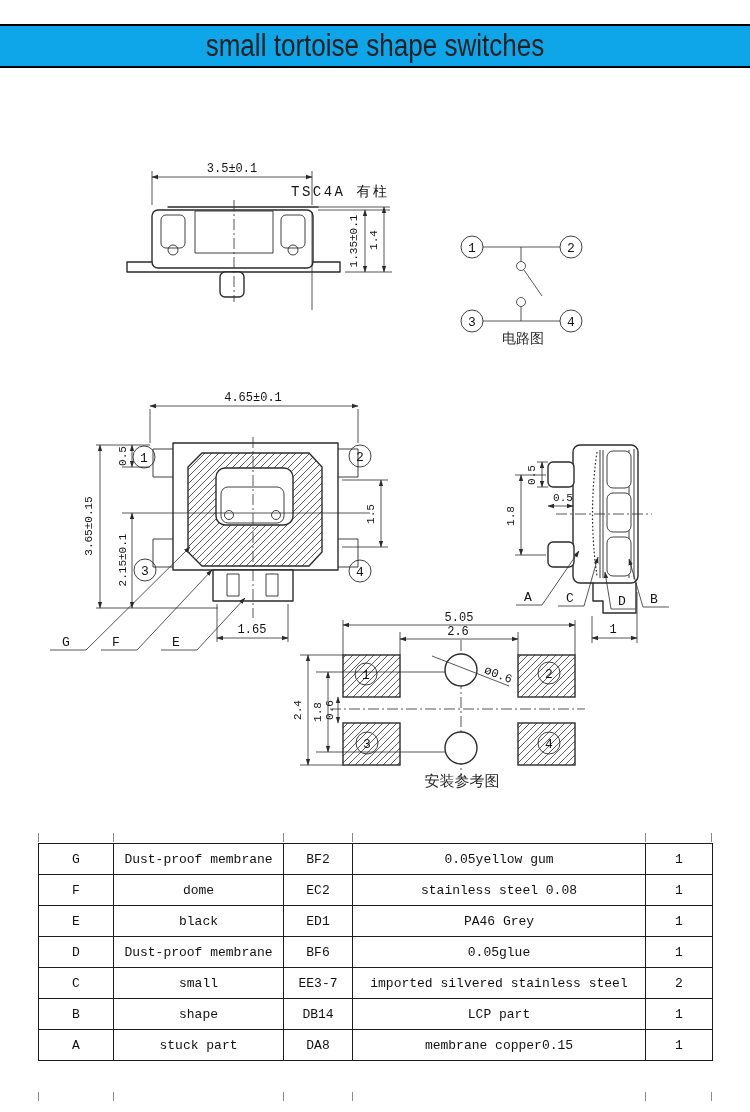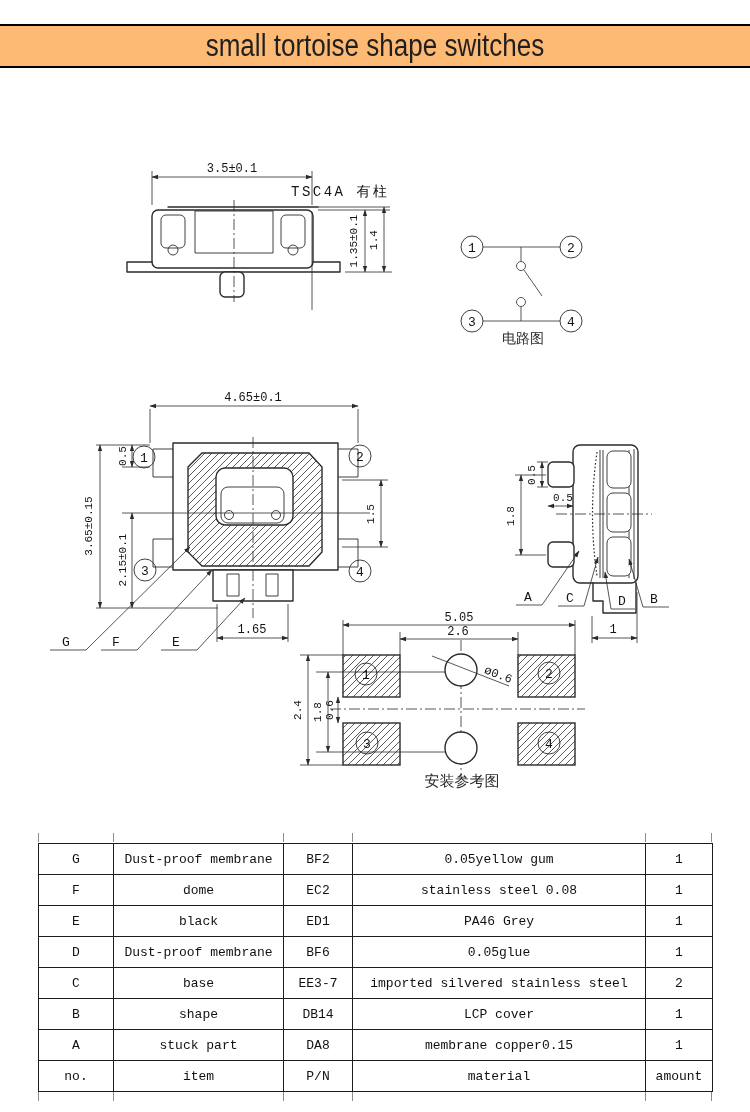--- a/index.html
+++ b/index.html
@@ -1,19 +1,19 @@
 <!DOCTYPE html>
 <html><head>
 <meta charset="utf-8">
 <style>
   html,body{margin:0;padding:0;background:#fff;}
   #page{position:relative;width:750px;height:1112px;background:#ffffff;overflow:hidden;
         font-family:"Liberation Sans",sans-serif;}
   
-  #titlebar{position:absolute;left:0;top:24px;width:750px;height:44px;background:#fdba74;
+  #titlebar{position:absolute;left:0;top:24px;width:750px;height:44px;background:#0ea5e9;
             border-top:2px solid #000;border-bottom:2px solid #000;box-sizing:border-box;}
   #titlebar .t{display:block;text-align:center;line-height:40px;font-size:31px;color:#1f1f1f;
                transform:scaleX(.84);transform-origin:center;letter-spacing:0px;
                font-family:"Liberation Sans",sans-serif;}
   
   #cad{position:absolute;left:0;top:0;width:750px;height:1112px;}
   .ol{fill:none;stroke:#2b2b2b;stroke-width:1.4;stroke-linejoin:round;stroke-linecap:round;}
   .ol2{fill:none;stroke:#2b2b2b;stroke-width:.9;stroke-linejoin:round;}
   .wf{fill:#fff;}
   .thin{fill:none;stroke:#2b2b2b;stroke-width:.8;}
@@ -368,41 +368,34 @@
       </tr>
       <tr>
         <td>D</td>
         <td>Dust-proof membrane</td>
         <td>BF6</td>
         <td>0.05glue</td>
         <td>1</td>
       </tr>
       <tr>
         <td>C</td>
-        <td>base</td>
+        <td>small</td>
         <td>EE3-7</td>
         <td>imported silvered stainless steel</td>
         <td>2</td>
       </tr>
       <tr>
         <td>B</td>
         <td>shape</td>
         <td>DB14</td>
-        <td>LCP cover</td>
+        <td>LCP part</td>
         <td>1</td>
       </tr>
       <tr>
         <td>A</td>
         <td>stuck part</td>
         <td>DA8</td>
         <td>membrane copper0.15</td>
         <td>1</td>
       </tr>
-      <tr>
-        <td>no.</td>
-        <td>item</td>
-        <td>P/N</td>
-        <td>material</td>
-        <td>amount</td>
-      </tr>
     </tbody>
   </table>
 </div>
 
 </body></html>

